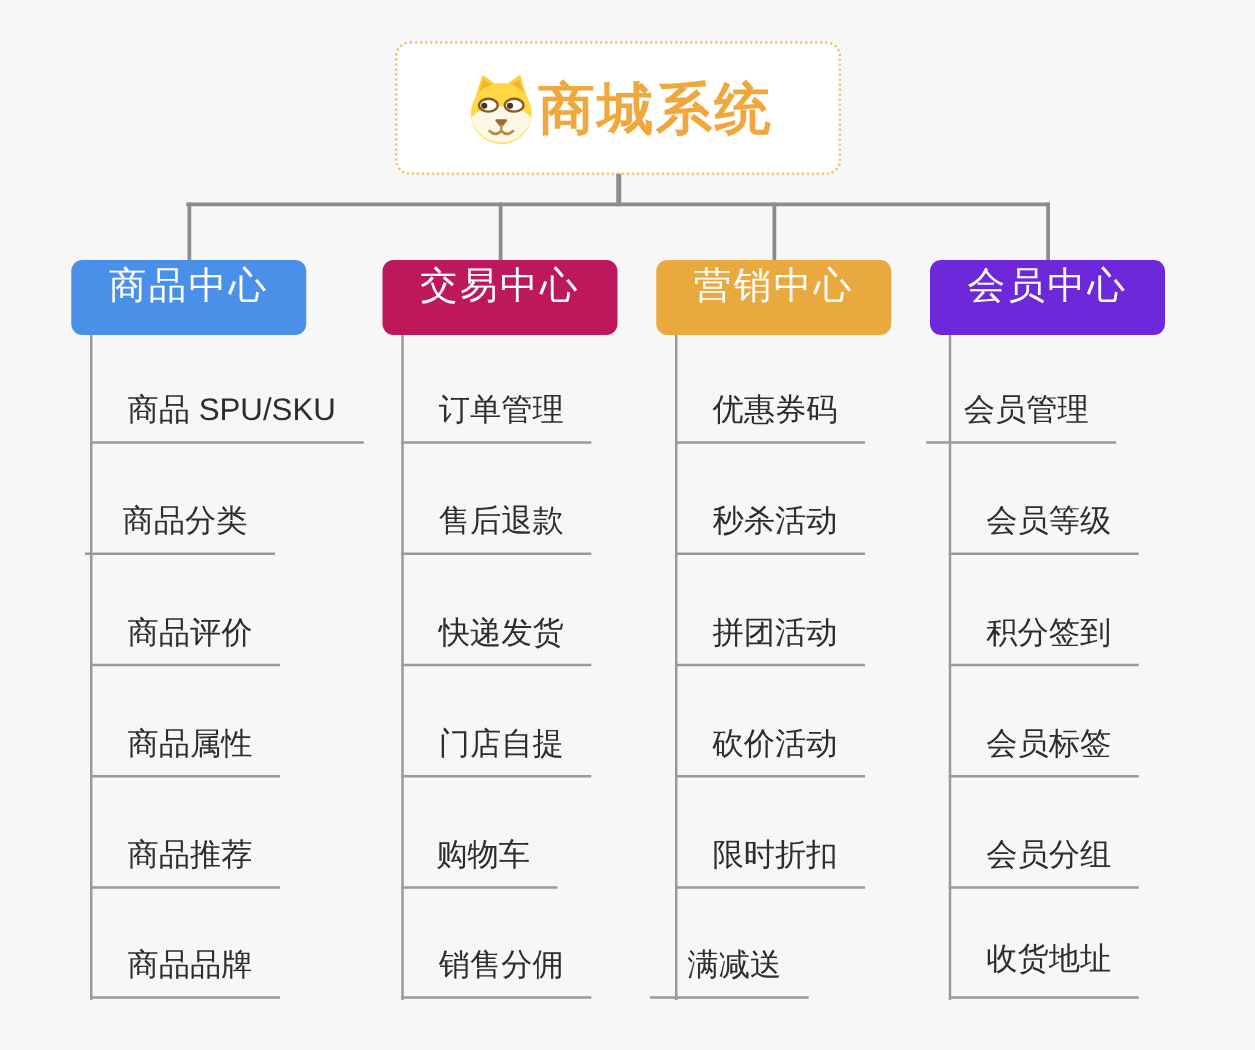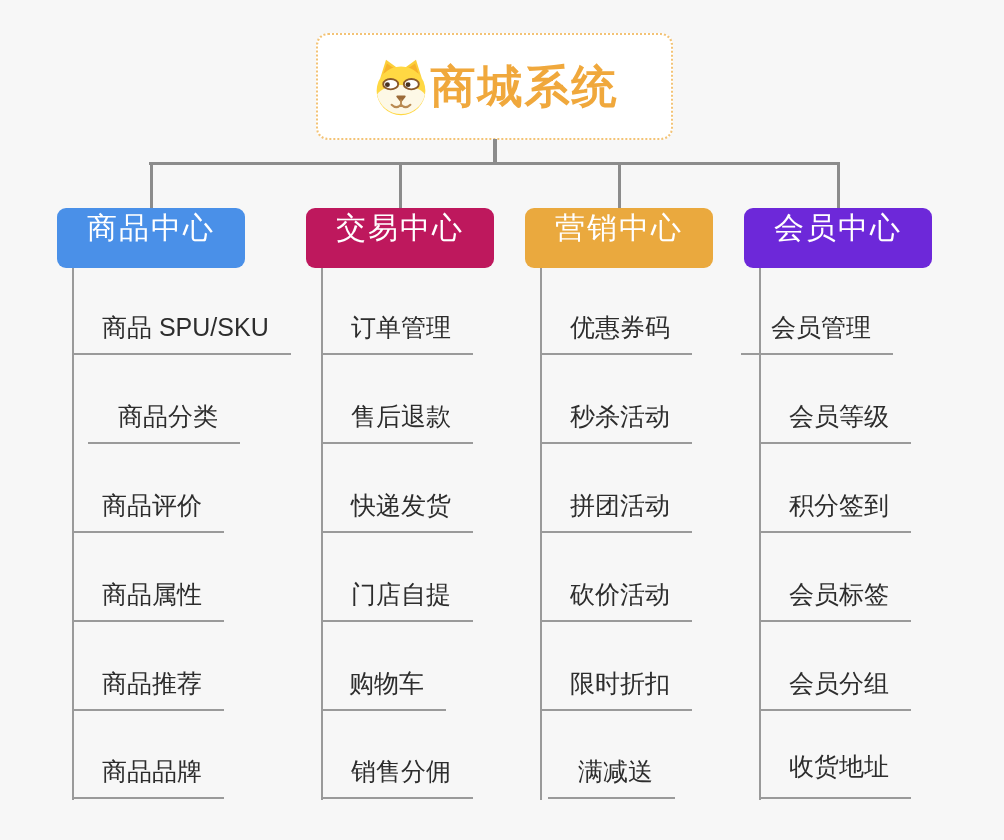--- a/index.html
+++ b/index.html
@@ -105,21 +105,21 @@
 
   <div id="branches">
       <div class="line drop" style="left: 149.5px;"></div>
       <div class="branch-box" style="left: 57px; background: rgb(74, 144, 232);">
         <span>商品中心</span>
       </div>
       <div class="vline" style="left: 72px;"></div>
       <div class="child-item" style="left: 72px; top: 301px;">
         <span>商品 SPU/SKU</span>
       </div>
-      <div class="child-item" style="left: 88px; top: 390px; font-family: Liberation Mono, monospace;">
+      <div class="child-item" style="left: 68px; top: 390px; font-family: Liberation Mono, monospace;">
         <span>商品分类</span>
       </div>
       <div class="child-item" style="left: 72px; top: 479px;">
         <span>商品评价</span>
       </div>
       <div class="child-item" style="left: 72px; top: 568px;">
         <span>商品属性</span>
       </div>
       <div class="child-item" style="left: 72px; top: 657px;">
         <span>商品推荐</span>
@@ -163,21 +163,21 @@
       </div>
       <div class="child-item" style="left: 540px; top: 479px;">
         <span>拼团活动</span>
       </div>
       <div class="child-item" style="left: 540px; top: 568px;">
         <span>砍价活动</span>
       </div>
       <div class="child-item" style="left: 540px; top: 657px;">
         <span>限时折扣</span>
       </div>
-      <div class="child-item" style="left: 548px; top: 745px;">
+      <div class="child-item" style="left: 520px; top: 745px;">
         <span>满减送</span>
       </div>
       <div class="line drop" style="left: 836.5px;"></div>
       <div class="branch-box" style="left: 744px; background: #6d28d9;">
         <span>会员中心</span>
       </div>
       <div class="vline" style="left: 759px;"></div>
       <div class="child-item" style="left: 715px; top: 301px; margin-left: 26px;">
         <span>会员管理</span>
       </div>

